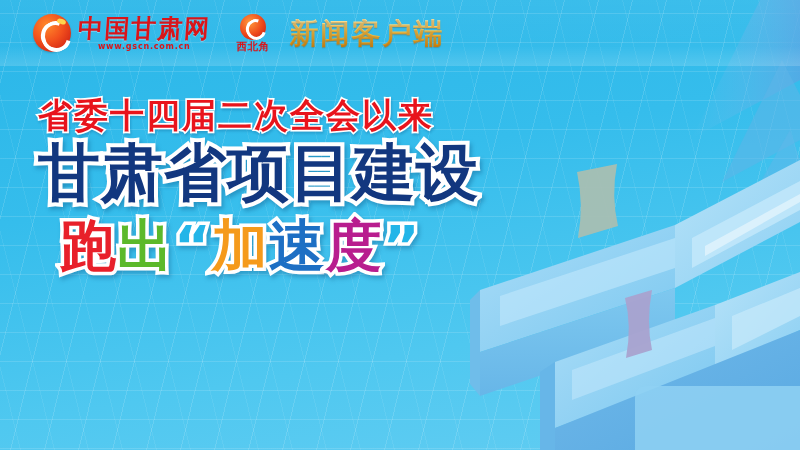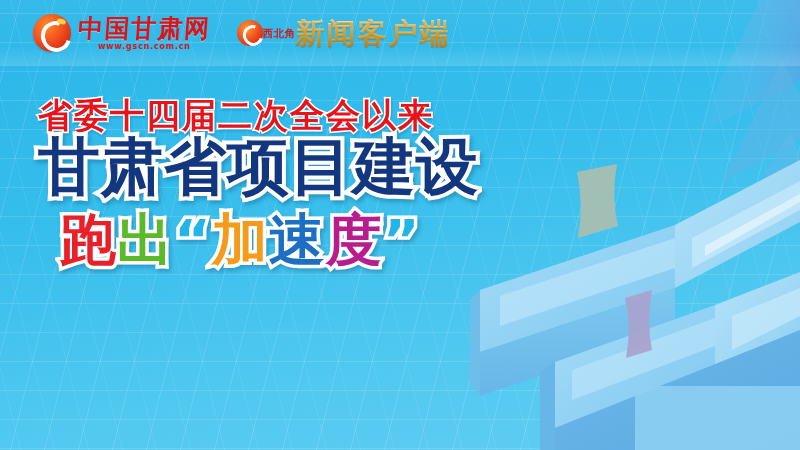--- a/index.html
+++ b/index.html
@@ -123,21 +123,21 @@
     font-weight: 700;
     color: #d8151a;
     letter-spacing: 0.8px;
     text-align: center;
   }
 
   
   .xbj-block {
     margin-left: 26px;
     display: flex;
-    flex-direction: row;
+    flex-direction: column;
     align-items: center;
     justify-content: center;
     flex: 0 0 auto;
   }
   .xbj-mark {
     position: relative;
     width: 26px; height: 26px;
     border-radius: 50%;
     background: radial-gradient(circle at 38% 32%, #ff9a3c 0%, #ef4c1c 50%, #bf1111 100%);
   }
@@ -154,21 +154,21 @@
   .xbj-text {
     margin-top: 1px;
     font-size: 10.5px;
     font-weight: 700;
     color: #d8151a;
     letter-spacing: 0.5px;
     line-height: 1;
   }
 
   .app-name {
-    margin-left: 0;
+    margin-left: 20px;
     font-size: 29px;
     font-weight: 700;
     letter-spacing: 2px;
     line-height: 1;
     color: #f6c44a;
     background: linear-gradient(180deg, #fde9a6 0%, #f7c84e 45%, #d98f14 100%);
     -webkit-background-clip: text;
     background-clip: text;
     -webkit-text-fill-color: transparent;
     text-shadow: 0 1px 1px rgba(120,60,0,0.28);
@@ -196,20 +196,21 @@
     letter-spacing: 2px;
     line-height: 1.12;
     color: #e8141c;
     font-family: "DejaVu Sans", "Liberation Sans", sans-serif;
     -webkit-text-stroke: 3.2px #ffffff;
     paint-order: stroke fill;
     filter: drop-shadow(1px 2px 1px rgba(0,60,110,0.22));
     white-space: nowrap;
   }
   .main-title {
+    margin-top: 6px;
     font-size: 62px;
     font-weight: 700;
     letter-spacing: 1px;
     line-height: 1.05;
     color: #12377f;
     -webkit-text-stroke: 8px #ffffff;
     paint-order: stroke fill;
     filter: drop-shadow(2px 3px 2px rgba(0,55,105,0.3));
     white-space: nowrap;
     font-family: "DejaVu Sans", "Liberation Sans", sans-serif;

